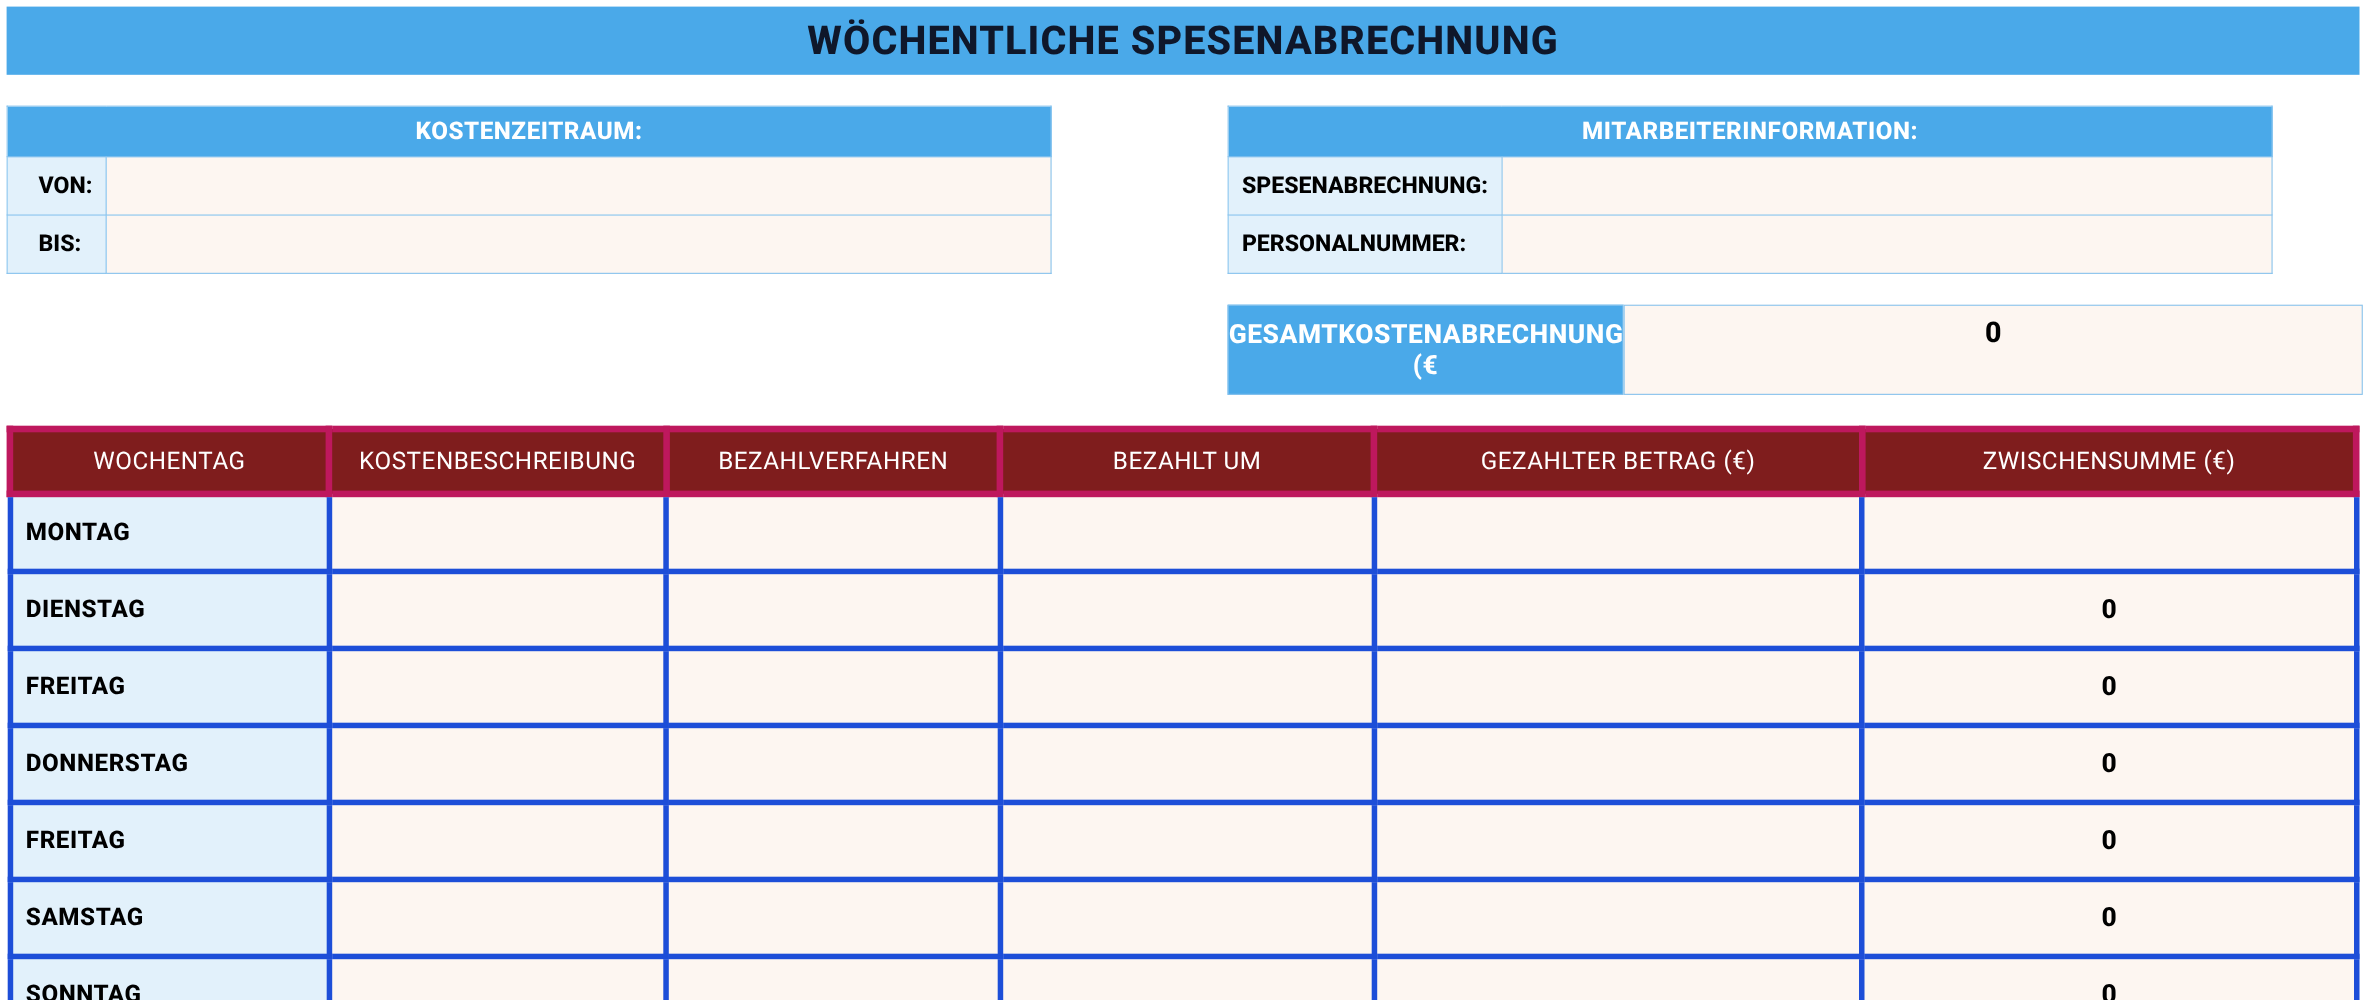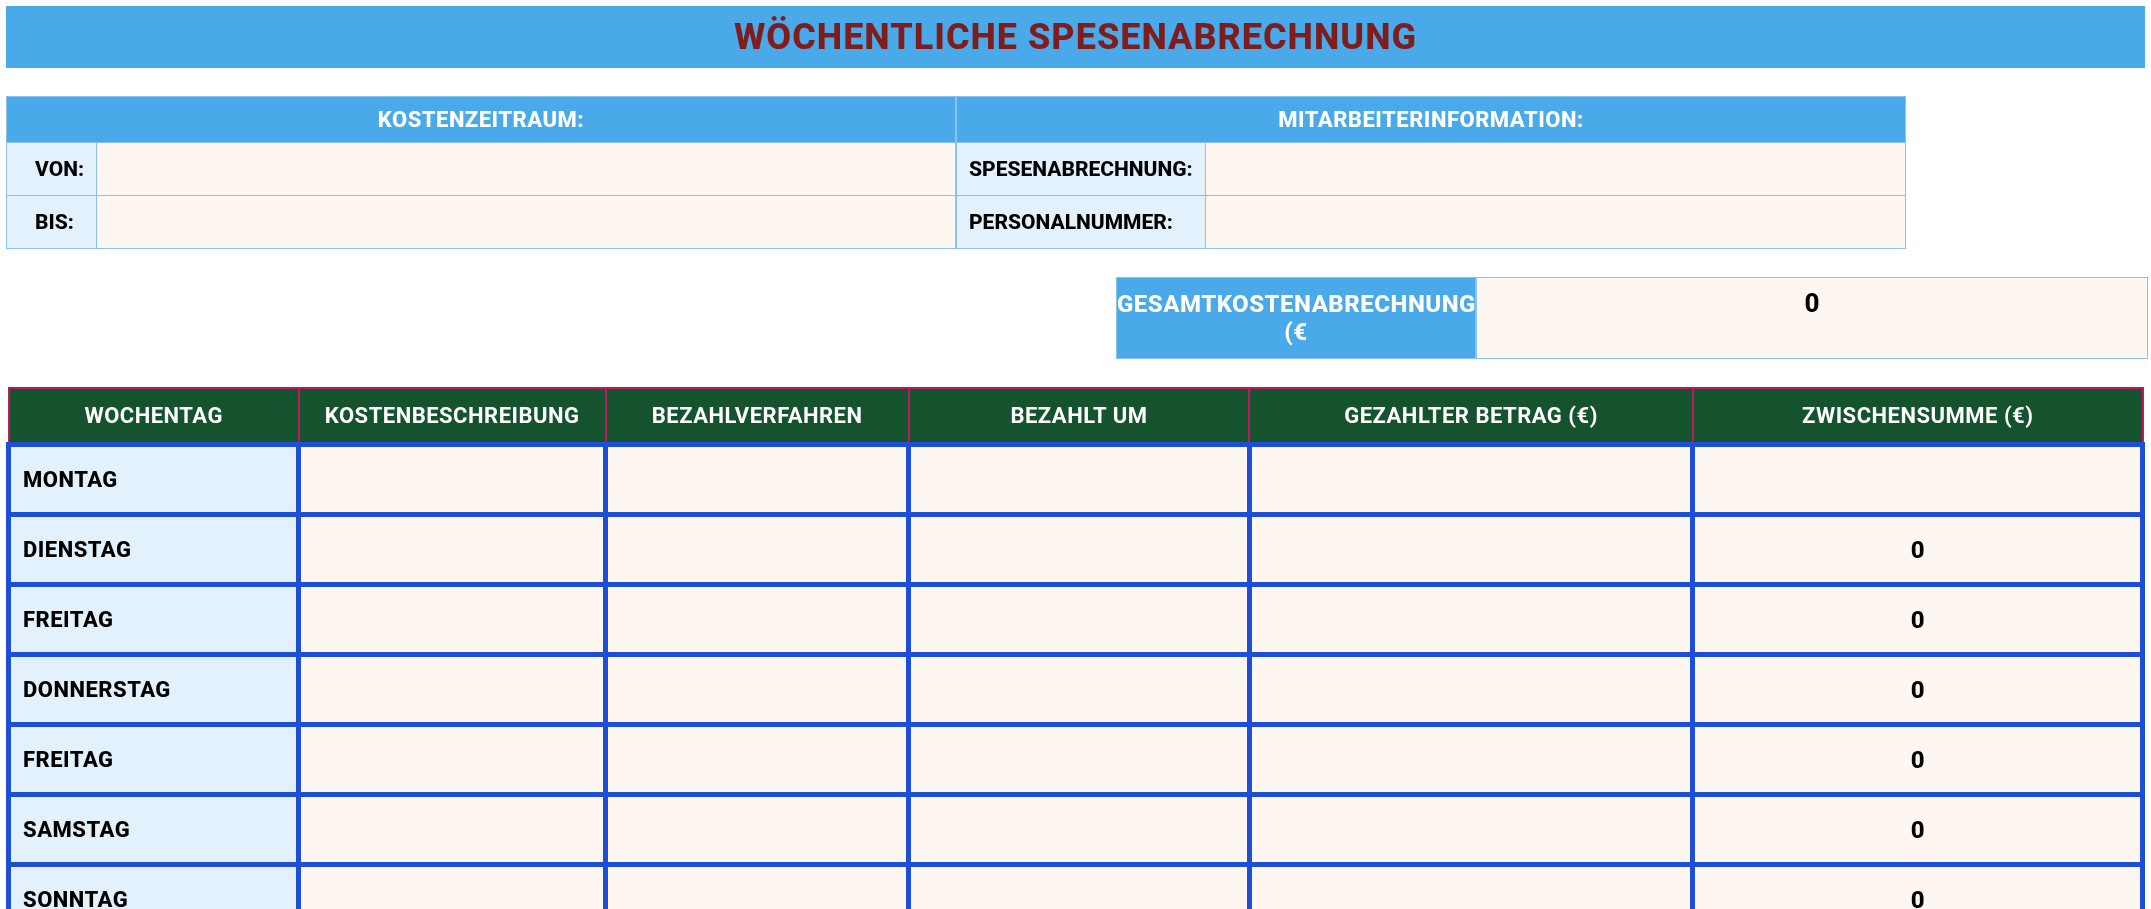--- a/index.html
+++ b/index.html
@@ -6,30 +6,31 @@
   body {
     margin: 0;
     padding: 6px;
     font-family: -apple-system, BlinkMacSystemFont, "Segoe UI", Roboto, Helvetica, Arial, sans-serif;
     background: #fff;
     color: #000;
     width: 2151px;
   }
   .title-bar {
     background: #4aa9e9;
-    color: #7f1d1d;
+    color: #0f172a;
     font-weight: 800;
     font-size: 36px;
     letter-spacing: 1px;
     text-align: center;
     padding: 10px 0;
   }
   .top-row {
     display: flex;
     margin-top: 28px;
+    gap: 160px;
   }
   .info-table {
     border-collapse: collapse;
     width: 950px;
   }
   .info-table th {
     background: #4aa9e9;
     color: #fff;
     font-weight: 800;
     font-size: 22px;
@@ -81,28 +82,28 @@
     text-align: center;
     padding: 10px 0;
   }
 
   .main-table {
     margin-top: 28px;
     border-collapse: collapse;
     width: 100%;
   }
   .main-table th {
-    background: #14532d;
+    background: #7f1d1d;
     color: #fff;
-    font-weight: 700;
+    font-weight: 400;
     font-size: 22px;
     letter-spacing: 0.5px;
     text-align: center;
     padding: 14px 6px;
-    border: 2px solid #be185d;
+    border: 6px solid #be185d;
   }
   .main-table td {
     border: 5px solid #1d4ed8;
     height: 70px;
     padding: 0 12px;
   }
   .main-table td.day {
     background: #e2f1fb;
     font-weight: 800;
     font-size: 22px;

